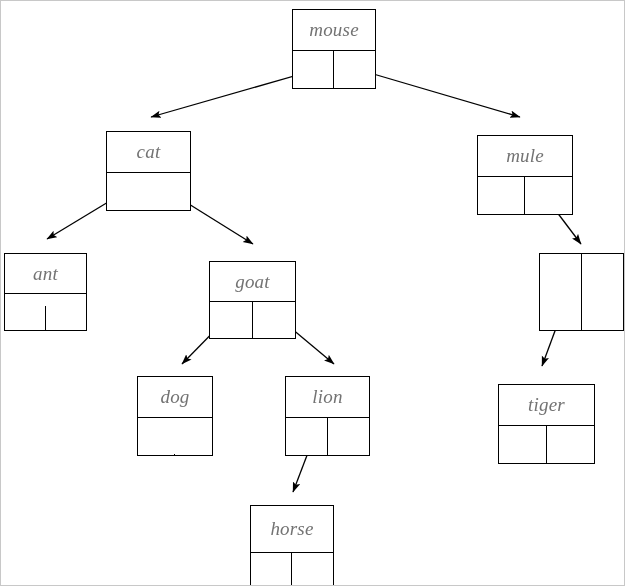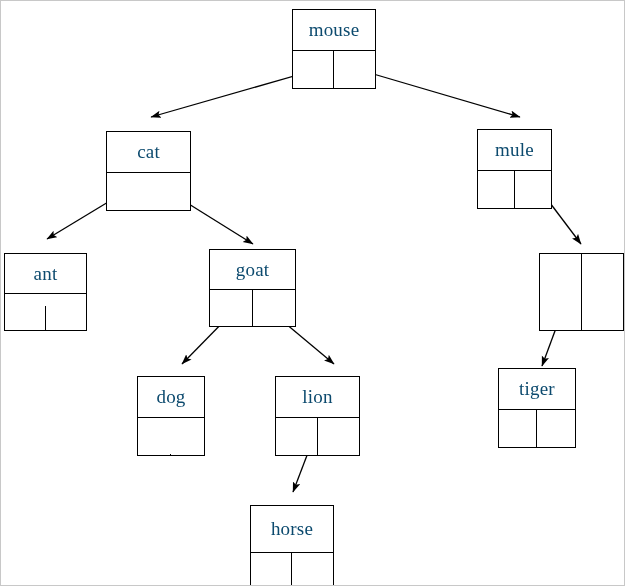--- a/index.html
+++ b/index.html
@@ -35,23 +35,24 @@
   }
   .node-label {
     flex: 0 0 52%;
     box-sizing: border-box;
     border-bottom: 1.6px solid #000000;
     display: flex;
     align-items: center;
     justify-content: center;
     font-size: 19px;
     line-height: 1;
-    color: #0c4a6e;
+    color: #737373;
     letter-spacing: 0.2px;
     user-select: none;
+    font-style: italic;
   }
   .node-pointers {
     flex: 1 1 auto;
     display: flex;
   }
   .ptr {
     flex: 1 1 50%;
     box-sizing: border-box;
   }
   .ptr-left {
@@ -90,62 +91,62 @@
           <div class="ptr ptr-right"></div>
         </div>
       </div>
       <div class="node" style="left: 105px; top: 130px; width: 85px; height: 80px; gap: 45px;">
         <div class="node-label">cat</div>
         <div class="node-pointers">
           <div class="ptr ptr-left"></div>
           <div class="ptr ptr-right"></div>
         </div>
       </div>
-      <div class="node" style="left: 476px; top: 128px; width: 75px; height: 80px;">
+      <div class="node" style="left: 476px; top: 134px; width: 96px; height: 80px;">
         <div class="node-label">mule</div>
         <div class="node-pointers">
           <div class="ptr ptr-left"></div>
           <div class="ptr ptr-right"></div>
         </div>
       </div>
       <div class="node" style="left: 3px; top: 252px; width: 83px; height: 78px; gap: 12px;">
         <div class="node-label">ant</div>
         <div class="node-pointers">
           <div class="ptr ptr-left"></div>
           <div class="ptr ptr-right"></div>
         </div>
       </div>
-      <div class="node" style="left: 208px; top: 248px; width: 87px; height: 78px;">
+      <div class="node" style="left: 208px; top: 260px; width: 87px; height: 78px;">
         <div class="node-label">goat</div>
         <div class="node-pointers">
           <div class="ptr ptr-left"></div>
           <div class="ptr ptr-right"></div>
         </div>
       </div>
       <div class="node" style="left: 538px; top: 252px; width: 85px; height: 78px;">
         <div class="node-pointers">
           <div class="ptr ptr-left"></div>
           <div class="ptr ptr-right"></div>
         </div>
       </div>
-      <div class="node" style="left: 136px; top: 375px; width: 68px; height: 80px; gap: 36px;">
+      <div class="node" style="left: 136px; top: 375px; width: 76px; height: 80px; gap: 36px;">
         <div class="node-label">dog</div>
         <div class="node-pointers">
           <div class="ptr ptr-left"></div>
           <div class="ptr ptr-right"></div>
         </div>
       </div>
-      <div class="node" style="left: 274px; top: 375px; width: 85px; height: 80px;">
+      <div class="node" style="left: 284px; top: 375px; width: 85px; height: 80px;">
         <div class="node-label">lion</div>
         <div class="node-pointers">
           <div class="ptr ptr-left"></div>
           <div class="ptr ptr-right"></div>
         </div>
       </div>
-      <div class="node" style="left: 497px; top: 367px; width: 78px; height: 80px;">
+      <div class="node" style="left: 497px; top: 383px; width: 97px; height: 80px;">
         <div class="node-label">tiger</div>
         <div class="node-pointers">
           <div class="ptr ptr-left"></div>
           <div class="ptr ptr-right"></div>
         </div>
       </div>
       <div class="node" style="left: 249px; top: 504px; width: 84px; height: 92px;">
         <div class="node-label">horse</div>
         <div class="node-pointers">
           <div class="ptr ptr-left"></div>

